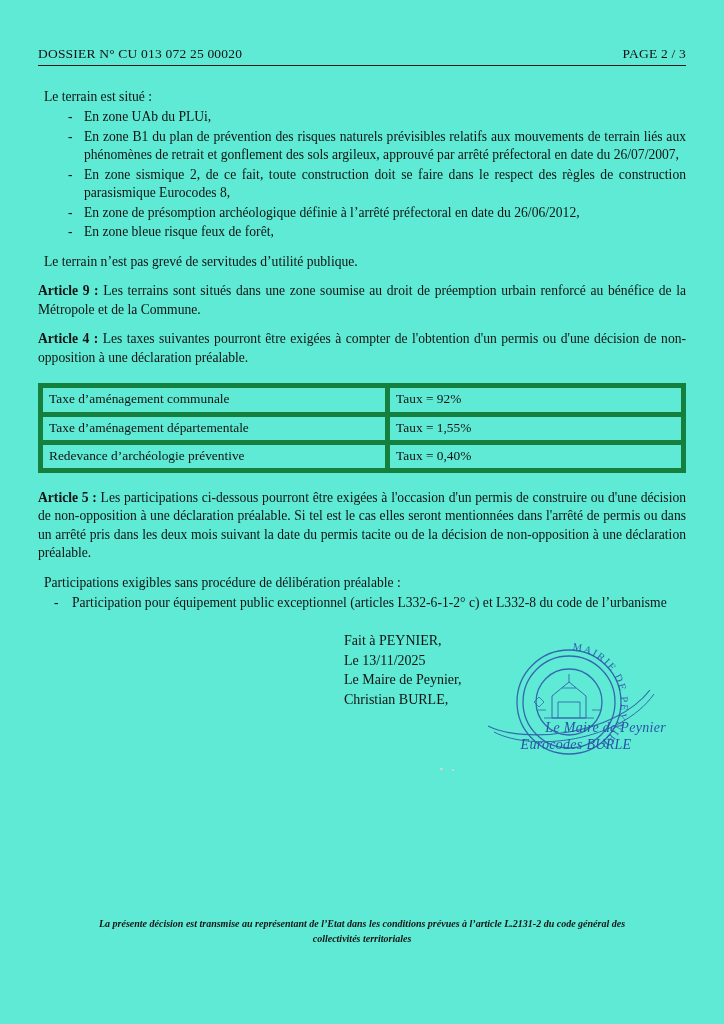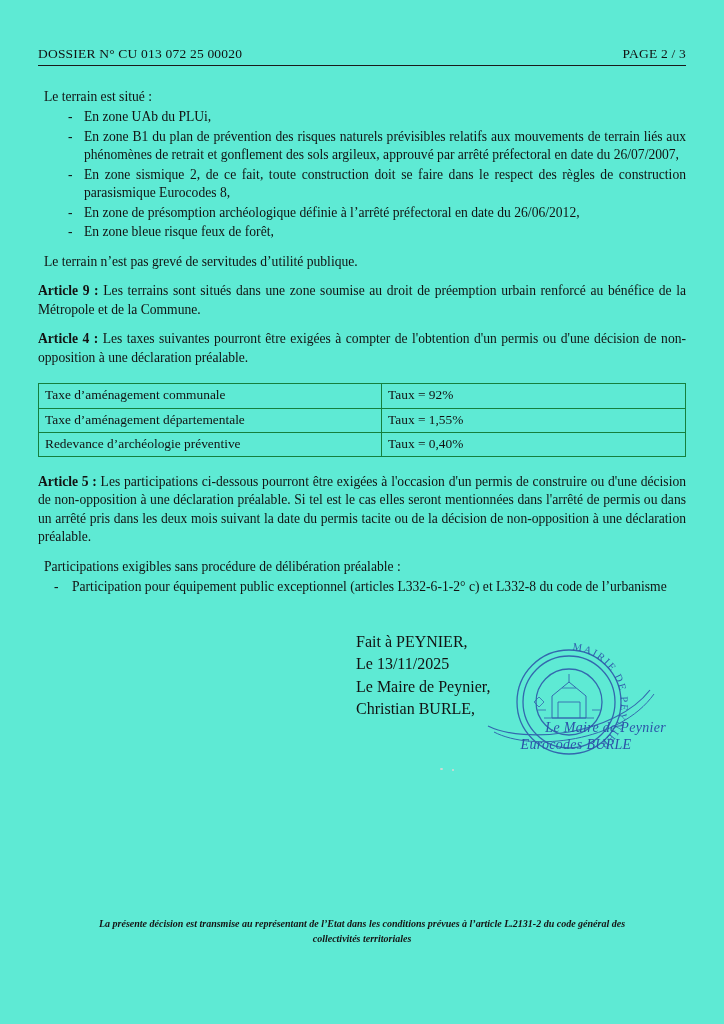--- a/index.html
+++ b/index.html
@@ -75,39 +75,39 @@
   .art-label { font-weight: bold; }
   .spaced { margin-top: 0; }
   
   table.taxes {
     border-collapse: collapse;
     width: 648px;
     margin: 16px 0 16px 0;
     font-size: 13.4px;
   }
   table.taxes td {
-    border: 1px solid #15803d;
+    border: 5px solid #15803d;
     padding: 2px 6px 3px 6px;
     height: 17px;
     vertical-align: middle;
   }
   table.taxes td.col1 { width: 330px; }
   
   ul.dashlist.tight > li {
     padding-left: 34px;
   }
   ul.dashlist.tight > li::before {
     left: 16px;
   }
   
   .signature {
     position: absolute;
-    left: 356px;
+    left: 344px;
     top: 631px;
-    font-size: 16px;
+    font-size: 14px;
     line-height: 1.4;
   }
   
   .stamp {
     position: absolute;
     left: 474px;
     top: 640px;
     width: 186px;
     height: 120px;
     pointer-events: none;

